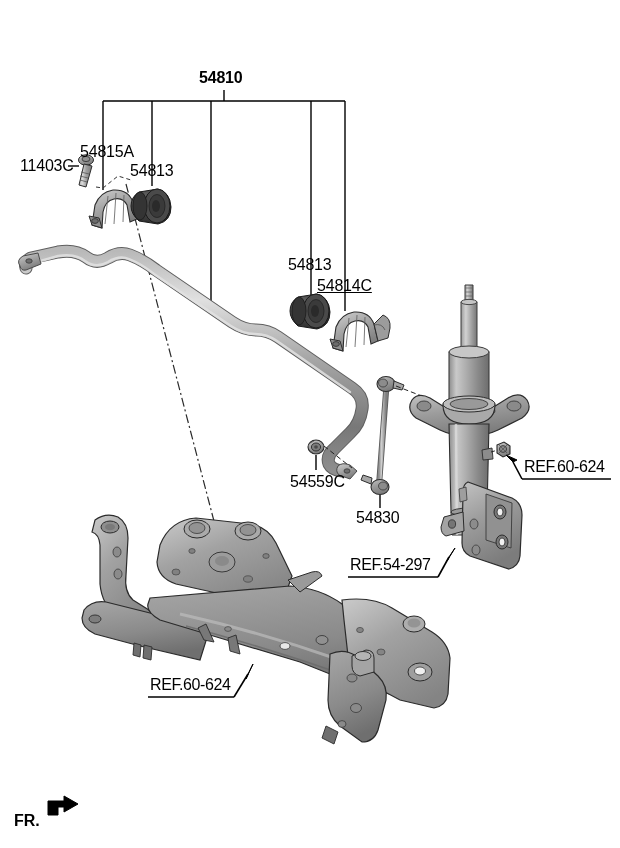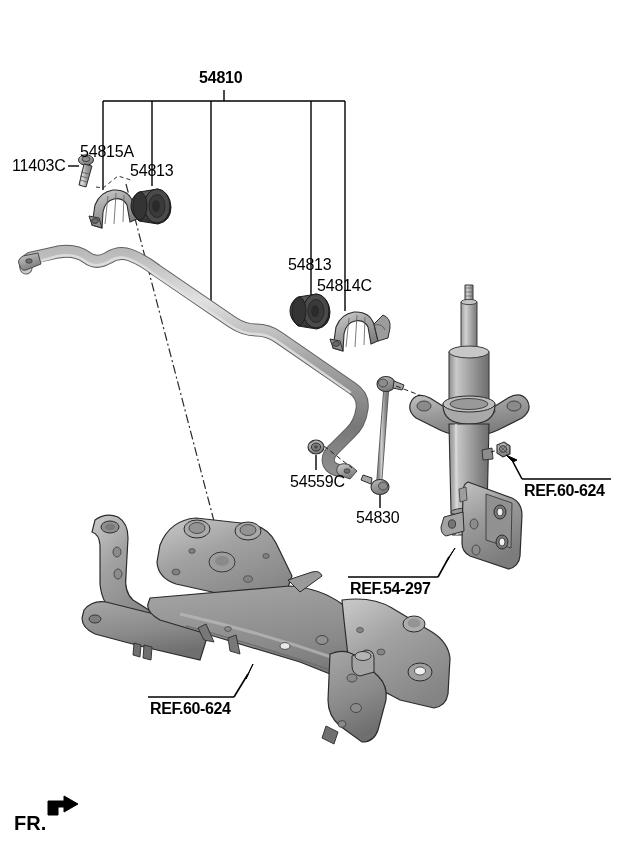--- a/index.html
+++ b/index.html
@@ -12,25 +12,25 @@
   #diagram{position:absolute;left:0;top:0;width:620px;height:848px;}
   .lbl{
     position:absolute;
     font-family:"Liberation Sans", sans-serif;
     font-size:16px;
     color:#000000;
     white-space:nowrap;
     letter-spacing:-0.2px;
     line-height:16px;
   }
-  .lbl.ref{font-weight:bold;letter-spacing:-0.4px;margin-top:24px;}
+  .lbl.ref{font-weight:normal;letter-spacing:-0.4px;}
   .fr-label{
     position:absolute;
     font-family:"Liberation Sans", sans-serif;
-    font-size:20px;font-weight:bold;color:#000;
+    font-size:16px;font-weight:bold;color:#000;
     letter-spacing:0px;
   }
   svg{display:block;}
 </style>
 </head>
 <body>
 
 <svg id="diagram" viewBox="0 0 620 848" width="620" height="848">
 
   <defs>
@@ -367,27 +367,27 @@
 
   <g>
     <path d="M48,815 L48,801 L64,801 L64,796 L78,804 L64,812 L64,807 L58,807 L58,815 Z" fill="#000000" stroke="#000000" stroke-width="1" stroke-linejoin="round"></path>
   </g>
 </svg>
 
 <div class="lbl" style="left:199px; top:70px;font-weight:bold;">54810</div>
 
 <div class="lbl" style="left:80px; top:144px;">54815A</div>
 
-<div class="lbl" style="left:12px; top:158px;">11403C</div>
+<div class="lbl" style="left:20px; top:158px;">11403C</div>
 
 <div class="lbl" style="left:130px; top:163px;">54813</div>
 
 <div class="lbl" style="left:288px; top:257px;">54813</div>
 
-<div class="lbl" style="left:317px; top:278px;">54814C</div>
+<div class="lbl" style="left:317px; top:278px;text-decoration:underline;">54814C</div>
 
 <div class="lbl" style="left:290px; top:474px;text-align:right;">54559C</div>
 
 <div class="lbl" style="left:356px; top:510px;">54830</div>
 
 <div class="lbl ref" style="left:350px; top:557px;">REF.54-297</div>
 
 <div class="lbl ref" style="left:524px; top:459px;">REF.60-624</div>
 
 <div class="lbl ref" style="left:150px; top:677px;">REF.60-624</div>

